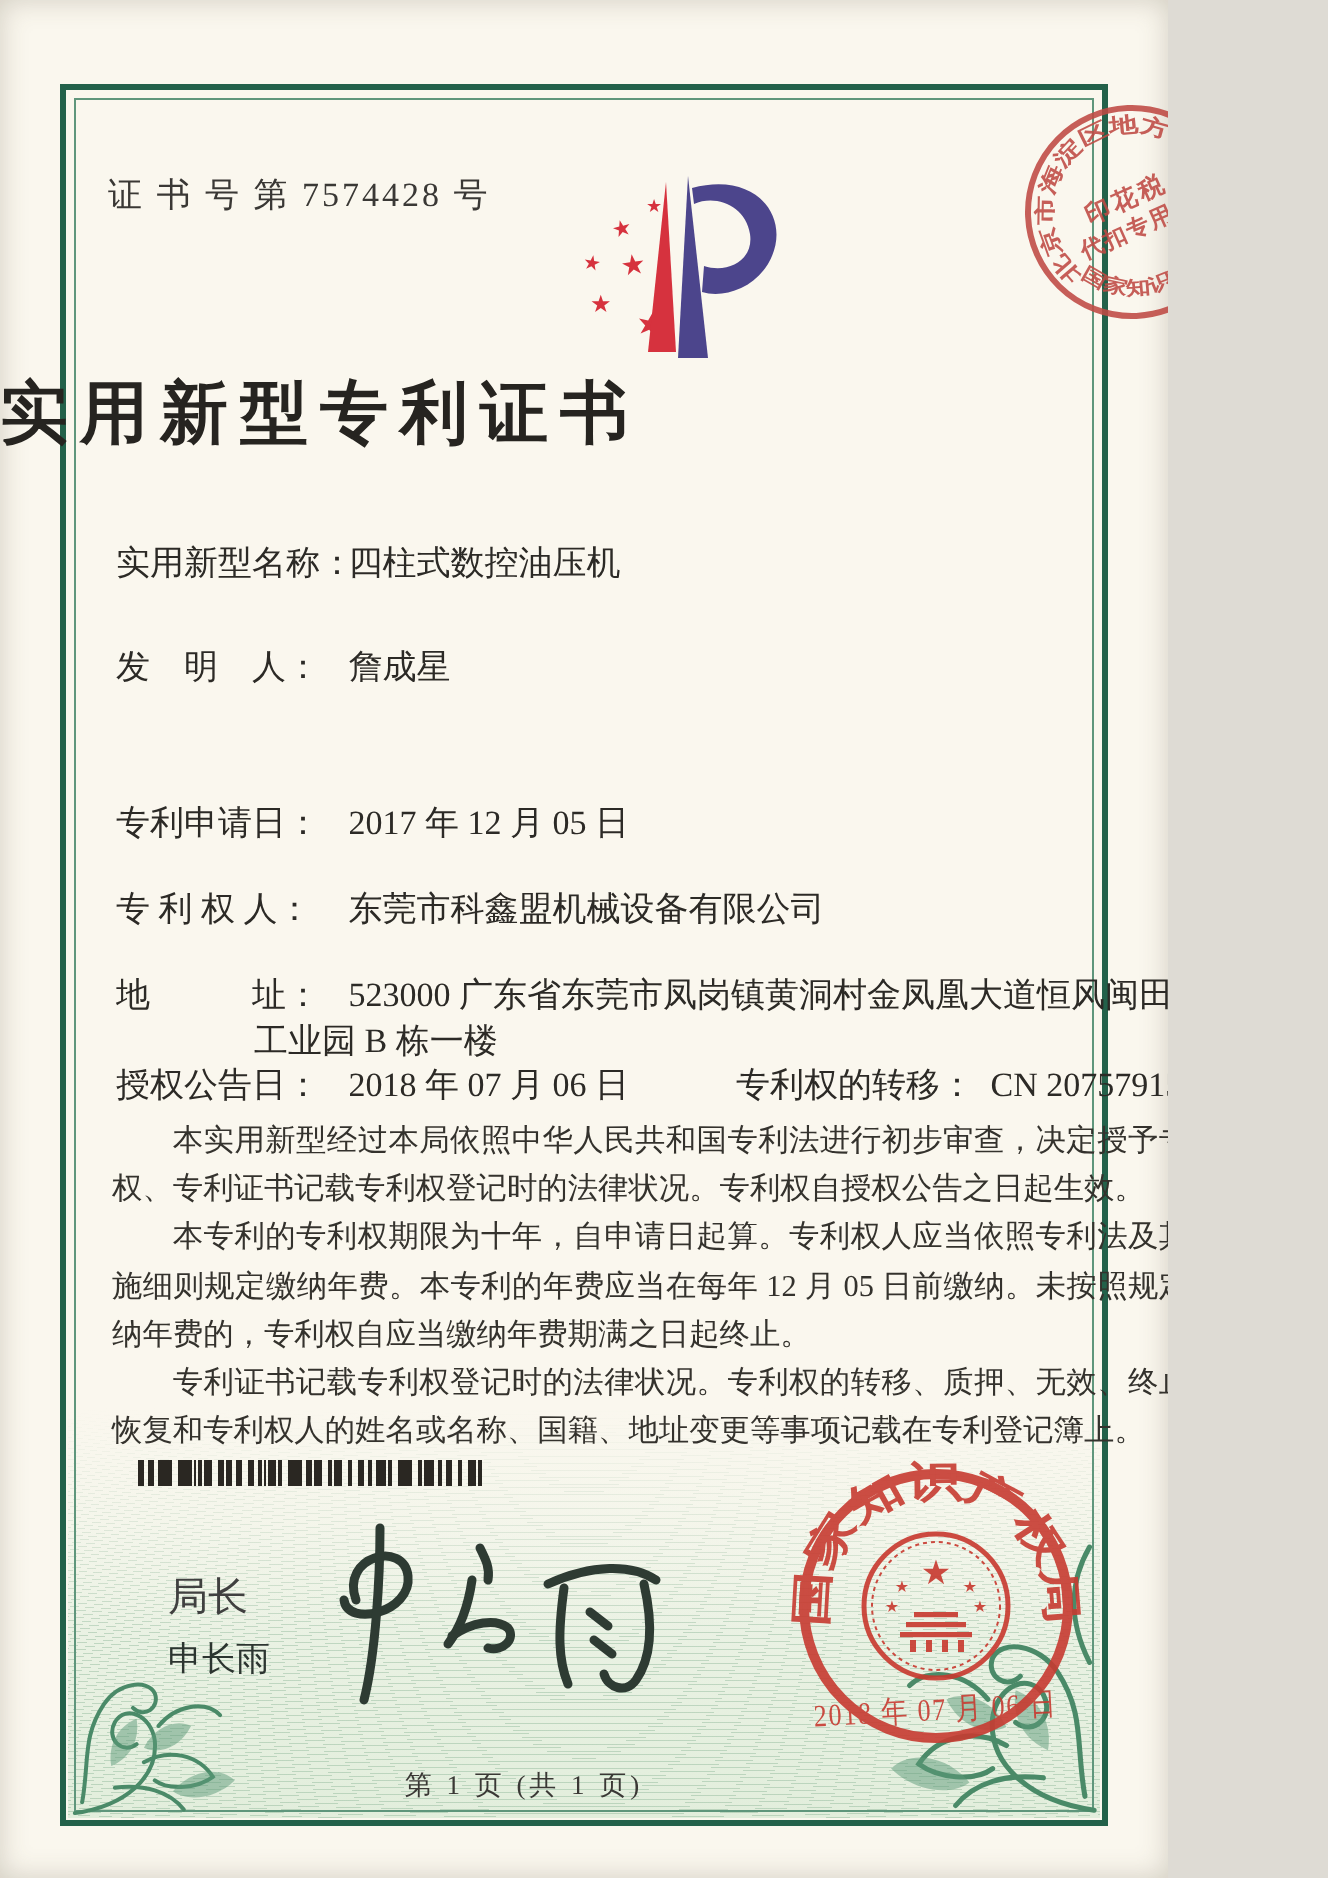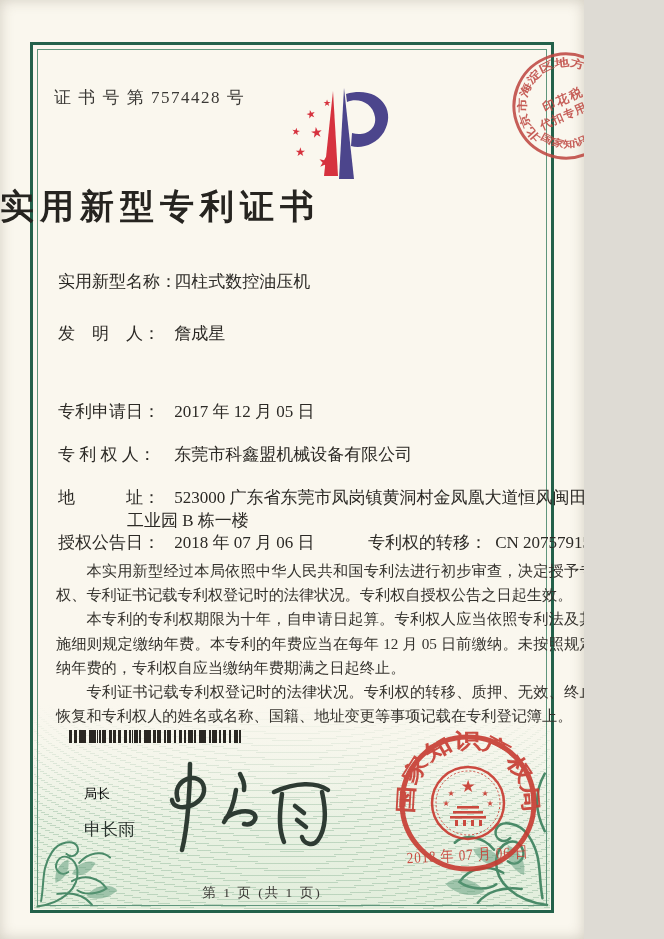--- a/index.html
+++ b/index.html
@@ -35,21 +35,21 @@
   .grantno{position:absolute; left:368px; top:531px; font-size:17px; white-space:nowrap; color:#2c2a26;}
   .grantno .glabel{margin-right:4px;}
   .paras{position:absolute; left:56px; top:559px; width:554px; font-size:15.2px;
          line-height:24.2px; text-align:justify; color:#34322d;}
   .paras p{margin:0; text-indent:2em;}
   .barcode{position:absolute; left:69px; top:730px; width:172px; height:13px;
     background:
       repeating-linear-gradient(90deg,#2a2722 0 2px,transparent 2px 5px),
       repeating-linear-gradient(90deg,#2a2722 0 1px,transparent 1px 7px),
       repeating-linear-gradient(90deg,#2a2722 0 3px,transparent 3px 11px);}
-  .sig-title{position:absolute; left:84px; top:785px; font-size:13px; color:#000000;}
+  .sig-title{position:absolute; left:84px; top:785px; font-size:20px; color:#404040;}
   .sig-name{position:absolute; left:84px; top:818px; font-size:17px; color:#2c3530;}
   .signature{position:absolute; left:148px; top:756px; width:198px; height:98px;}
   .seal{position:absolute; left:387px; top:722px; width:162px; height:162px;}
   .footer{position:absolute; left:0; top:884px; width:100%; text-align:center;
           transform:translateX(-30px); font-size:13.5px; letter-spacing:2px; color:#3a3835;}
   .orn-left{position:absolute; left:32px; bottom:27px; width:118px; height:118px;}
   .orn-right{position:absolute; right:30px; bottom:27px; width:150px; height:150px; transform:scaleX(-1);}
 </style>
 </head>
 <body>

